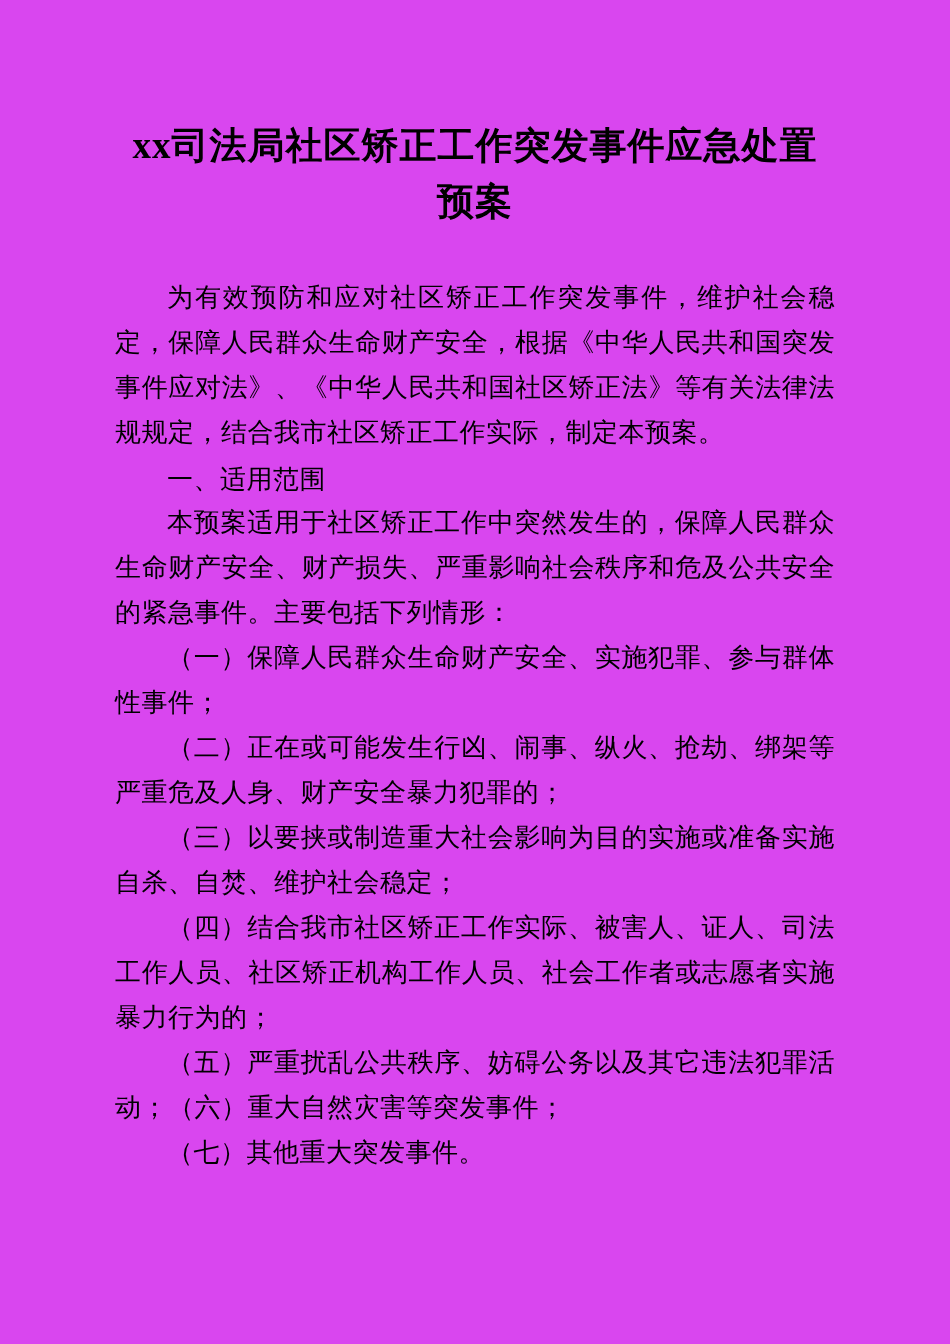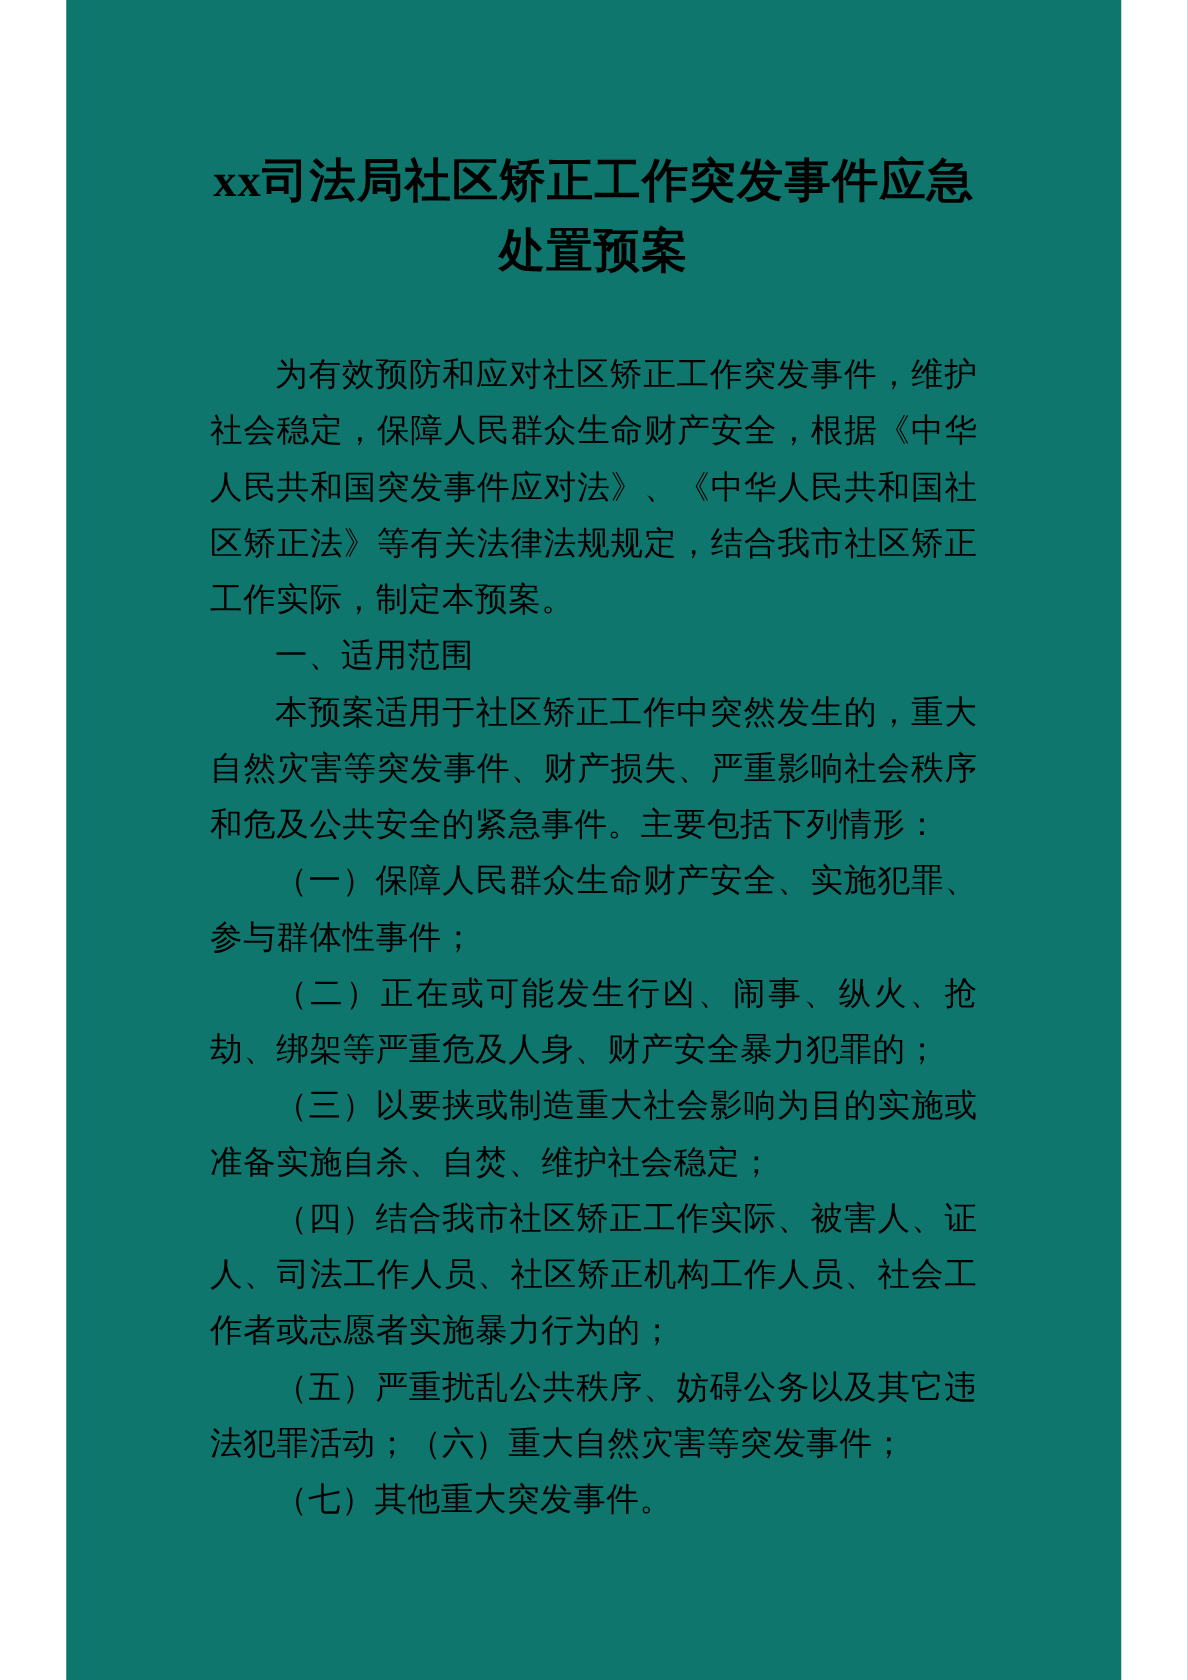--- a/index.html
+++ b/index.html
@@ -1,24 +1,24 @@
 <!DOCTYPE html>
 <html><head>
 <meta charset="utf-8">
 <style>
   html, body {
     margin: 0;
     padding: 0;
     background: #ffffff;
   }
   .page {
-    width: 844px;
+    width: 950px;
     height: 1344px;
     margin: 0 auto;
-    background: #0f766e;
+    background: #d946ef;
     box-sizing: border-box;
     padding: 118px 115px 60px 115px;
     font-family: "Liberation Serif", "DejaVu Serif", serif;
     color: #000000;
     overflow: hidden;
   }
   .doc-title {
     font-size: 37px;
     font-weight: bold;
     text-align: center;
@@ -27,39 +27,40 @@
     margin: 0 0 48px 0;
     font-family: "Liberation Serif", "DejaVu Serif", serif;
   }
   .doc-body p {
     margin: 0;
     font-size: 26px;
     line-height: 45px;
     letter-spacing: 0.5px;
     text-align: justify;
     word-break: break-all;
+    font-family: Liberation Mono, monospace;
   }
   .doc-body p.indent {
     text-indent: 2em;
   }
   .doc-body p.heading {
     font-weight: normal;
     font-family: "Liberation Sans", "DejaVu Sans", sans-serif;
     text-indent: 2em;
   }
 </style>
 </head>
 <body>
 
 <div class="page">
   <h1 class="doc-title">xx司法局社区矫正工作突发事件应急处置预案</h1>
   <div class="doc-body">
       <p class=" indent">为有效预防和应对社区矫正工作突发事件，维护社会稳定，保障人民群众生命财产安全，根据《中华人民共和国突发事件应对法》、《中华人民共和国社区矫正法》等有关法律法规规定，结合我市社区矫正工作实际，制定本预案。</p>
       <p class="heading indent">一、适用范围</p>
-      <p class=" indent">本预案适用于社区矫正工作中突然发生的，重大自然灾害等突发事件、财产损失、严重影响社会秩序和危及公共安全的紧急事件。主要包括下列情形：</p>
+      <p class=" indent">本预案适用于社区矫正工作中突然发生的，保障人民群众生命财产安全、财产损失、严重影响社会秩序和危及公共安全的紧急事件。主要包括下列情形：</p>
       <p class=" indent">（一）保障人民群众生命财产安全、实施犯罪、参与群体性事件；</p>
       <p class=" indent">（二）正在或可能发生行凶、闹事、纵火、抢劫、绑架等严重危及人身、财产安全暴力犯罪的；</p>
       <p class=" indent">（三）以要挟或制造重大社会影响为目的实施或准备实施自杀、自焚、维护社会稳定；</p>
       <p class=" indent">（四）结合我市社区矫正工作实际、被害人、证人、司法工作人员、社区矫正机构工作人员、社会工作者或志愿者实施暴力行为的；</p>
       <p class=" indent">（五）严重扰乱公共秩序、妨碍公务以及其它违法犯罪活动；（六）重大自然灾害等突发事件；</p>
       <p class=" indent">（七）其他重大突发事件。</p>
     </div>
 </div>
 
 </body></html>

